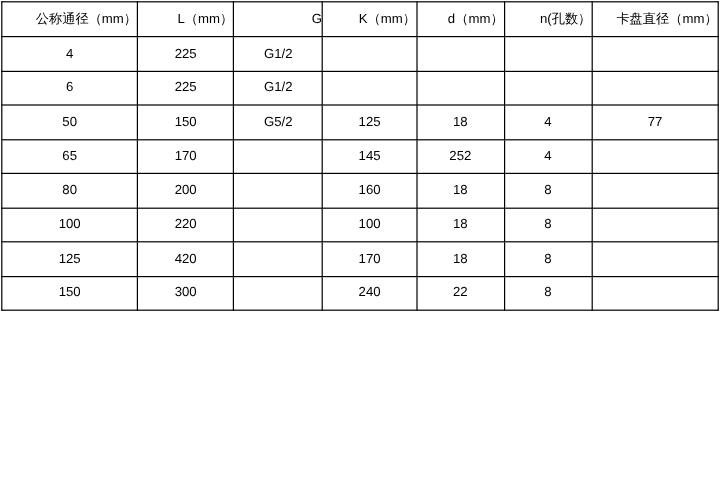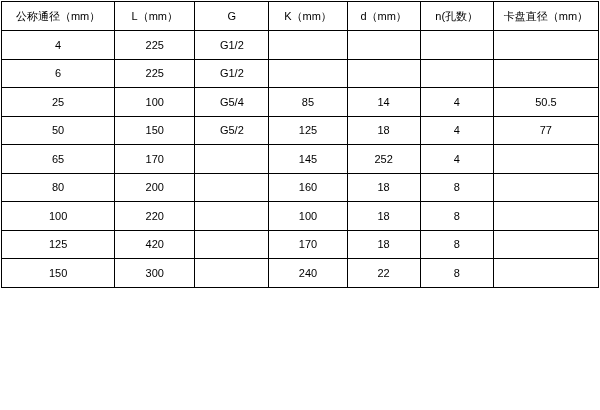--- a/index.html
+++ b/index.html
@@ -27,20 +27,21 @@
     font-weight: normal;
     font-size: 11px;
     height: 27.5px;
     padding: 0;
     line-height: 1.1;
     white-space: nowrap;
   }
   #spec-table thead td {
     font-size: 11px;
     height: 28px;
+    text-align: right;
   }
   col.c0 { width: 113px; }
   col.c1 { width: 80px; }
   col.c2 { width: 74px; }
   col.c3 { width: 78px; }
   col.c4 { width: 73px; }
   col.c5 { width: 73px; }
   col.c6 { width: 105px; }
 </style>
 </head>
@@ -78,29 +79,20 @@
       <td></td>
     </tr>
     <tr>
       <td>6</td>
       <td>225</td>
       <td>G1/2</td>
       <td></td>
       <td></td>
       <td></td>
       <td></td>
-    </tr>
-    <tr>
-      <td>25</td>
-      <td>100</td>
-      <td>G5/4</td>
-      <td>85</td>
-      <td>14</td>
-      <td>4</td>
-      <td>50.5</td>
     </tr>
     <tr>
       <td>50</td>
       <td>150</td>
       <td>G5/2</td>
       <td>125</td>
       <td>18</td>
       <td>4</td>
       <td>77</td>
     </tr>

